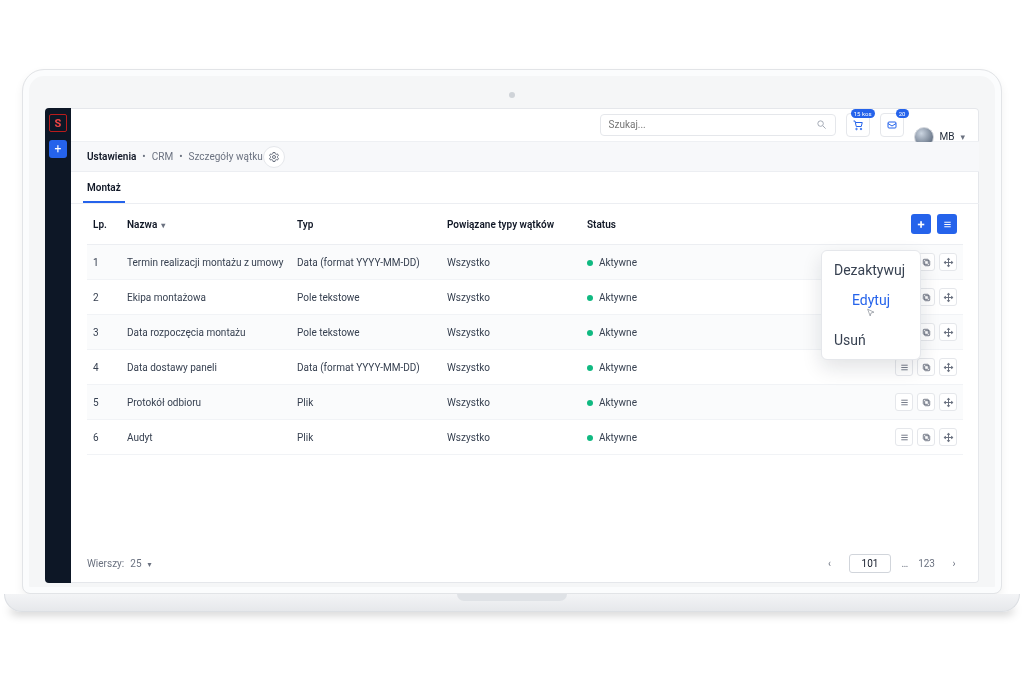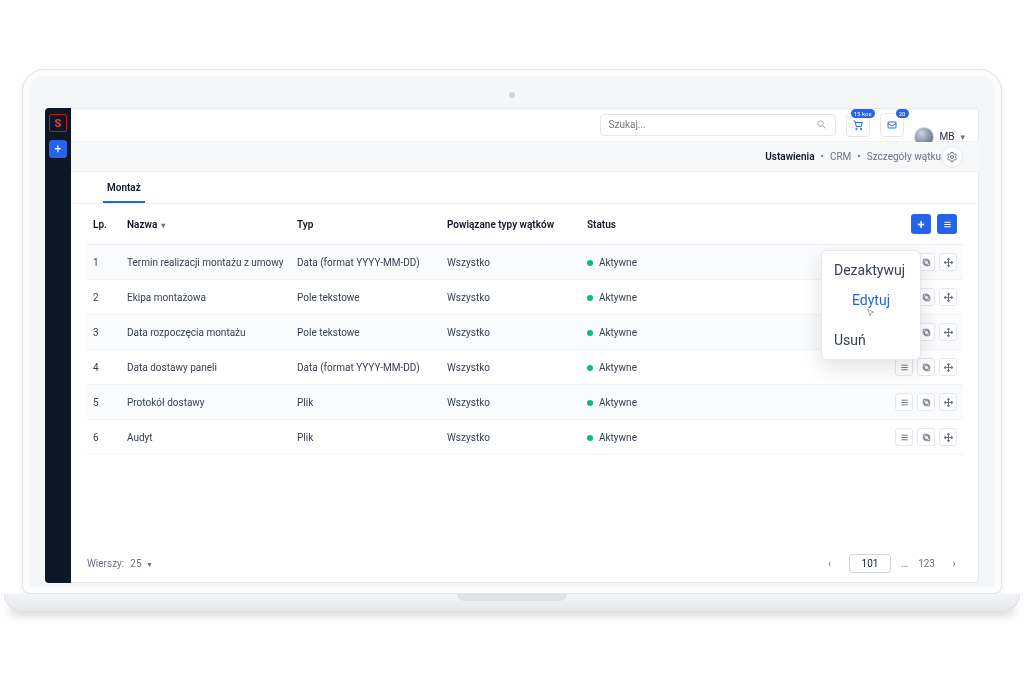--- a/index.html
+++ b/index.html
@@ -22,26 +22,26 @@
 
   .topbar { height:34px; display:flex; align-items:center; justify-content:flex-end; padding:0 14px; gap:10px; border-bottom:1px solid #eef0f3;}
   .search { display:flex; align-items:center; border:1px solid #e5e7eb; border-radius:4px; height:22px; width:236px; padding:0 8px; color:#9ca3af;}
   .search input { border:none; outline:none; flex:1; font-size:10px; color:#374151; background:transparent;}
   .iconbtn { position:relative; width:24px; height:24px; border:1px solid #e5e7eb; border-radius:4px; display:flex;align-items:center;justify-content:center; color:#2563eb; cursor:pointer; background:#fff;}
   .badge { position:absolute; top:-5px; right:-6px; background:#2563eb; color:#fff; font-size:6px; padding:1px 3px; border-radius:6px; white-space:nowrap;}
   .avatar { width:20px; height:20px; border-radius:50%; background:radial-gradient(circle at 35% 30%, #cbd5e1, #475569); border:1px solid #d1d5db;}
   .user { display:flex; align-items:center; gap:6px; cursor:pointer;margin-top:24px; }
   .user .chev { font-size:9px; color:#6b7280;}
 
-  .crumbbar { height:30px; background:#f7f8fa; border-bottom:1px solid #eceef2; display:flex; align-items:center; justify-content:flex-end; padding:0 16px; }
+  .crumbbar { height:30px; background:#f7f8fa; border-bottom:1px solid #eceef2; display:flex; align-items:center; justify-content:flex-start; padding:0 16px; }
   .crumbs { display:flex; gap:6px; align-items:center; color:#6b7280; }
   .crumbs b { color:#111827; font-weight:600;}
   .gear { width:22px; height:22px; border:1px solid #e5e7eb; border-radius:50%; display:flex;align-items:center;justify-content:center; color:#6b7280; cursor:pointer; background:#fff;}
 
-  .tabbar { padding:0 32px; border-bottom:1px solid #eceef2; }
+  .tabbar { padding:0 12px; border-bottom:1px solid #eceef2; }
   .tab { display:inline-block; padding:10px 4px 8px; font-weight:600; color:#111827; border-bottom:2px solid #2563eb; }
 
   .table-wrap { padding:0 16px; flex:1; overflow:visible; position:relative; }
   table { width:100%; border-collapse:collapse; }
   th { text-align:left; font-weight:600; font-size:10px; color:#111827; padding:10px 6px; border-bottom:1px solid #eceef2;}
   th.actions-h { text-align:right; }
   tbody tr { border-bottom:1px solid #f1f3f6; }
   tbody tr.alt { background:#fafbfc; }
   td { padding:8px 6px; color:#374151; font-size:10px; vertical-align:middle;}
   .col-lp{width:34px;margin-top:38px;} .col-name{width:170px;} .col-typ{width:150px;} .col-pow{width:140px;} .col-stat{width:120px;}
@@ -292,21 +292,21 @@
                             <polyline points="9 18 12 21 15 18"></polyline>
                             <polyline points="6 9 3 12 6 15"></polyline>
                             <polyline points="18 9 21 12 18 15"></polyline>
                           </svg>
                         </div>
                       </div>
                     </td>
                   </tr>
                   <tr class="alt">
                     <td>5</td>
-                    <td>Protokół dostawy</td>
+                    <td>Protokół odbioru</td>
                     <td>Plik</td>
                     <td>Wszystko</td>
                     <td><span class="status-dot"></span>Aktywne</td>
                     <td>
                       <div class="row-actions">
                         <div class="ra">
                           <svg width="11" height="11" viewBox="0 0 24 24" fill="none" stroke="#6b7280" stroke-width="2">
                             <line x1="5" y1="7" x2="19" y2="7"></line>
                             <line x1="5" y1="12" x2="19" y2="12"></line>
                             <line x1="5" y1="17" x2="19" y2="17"></line>

